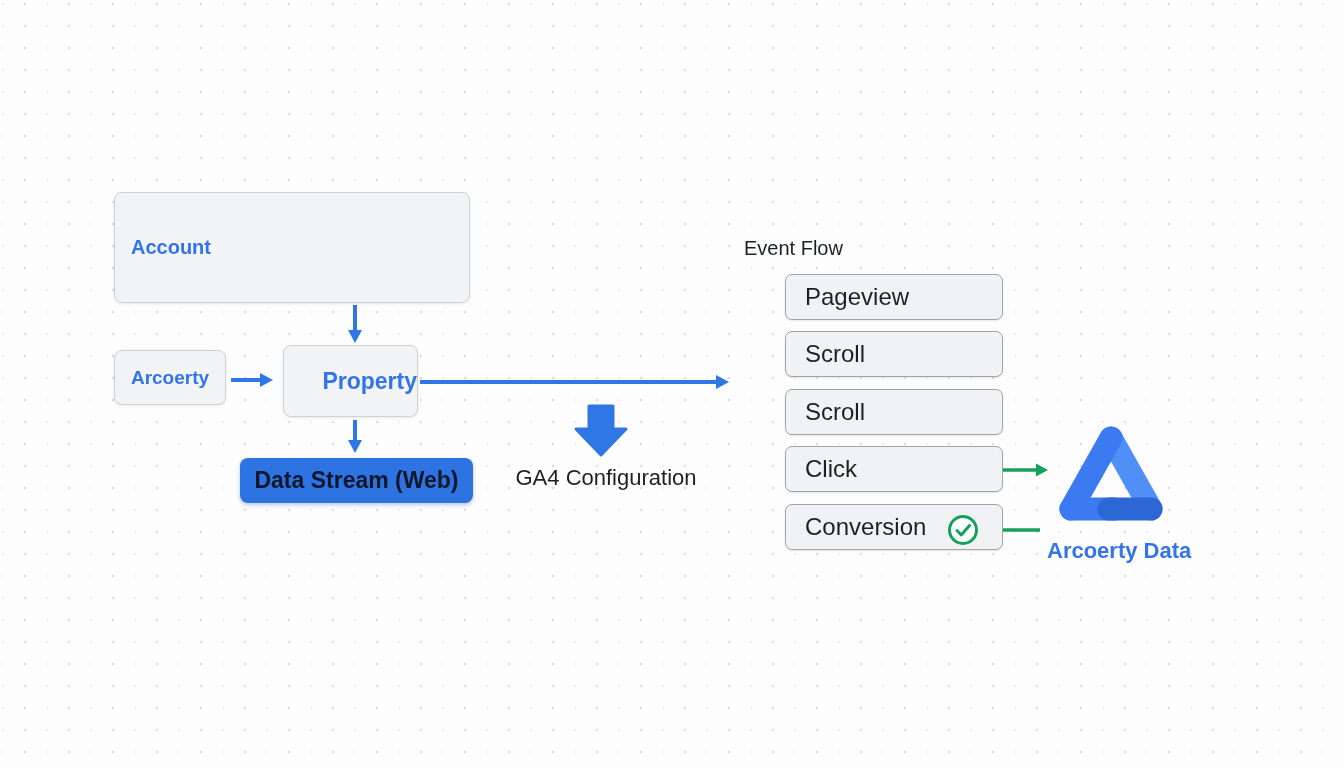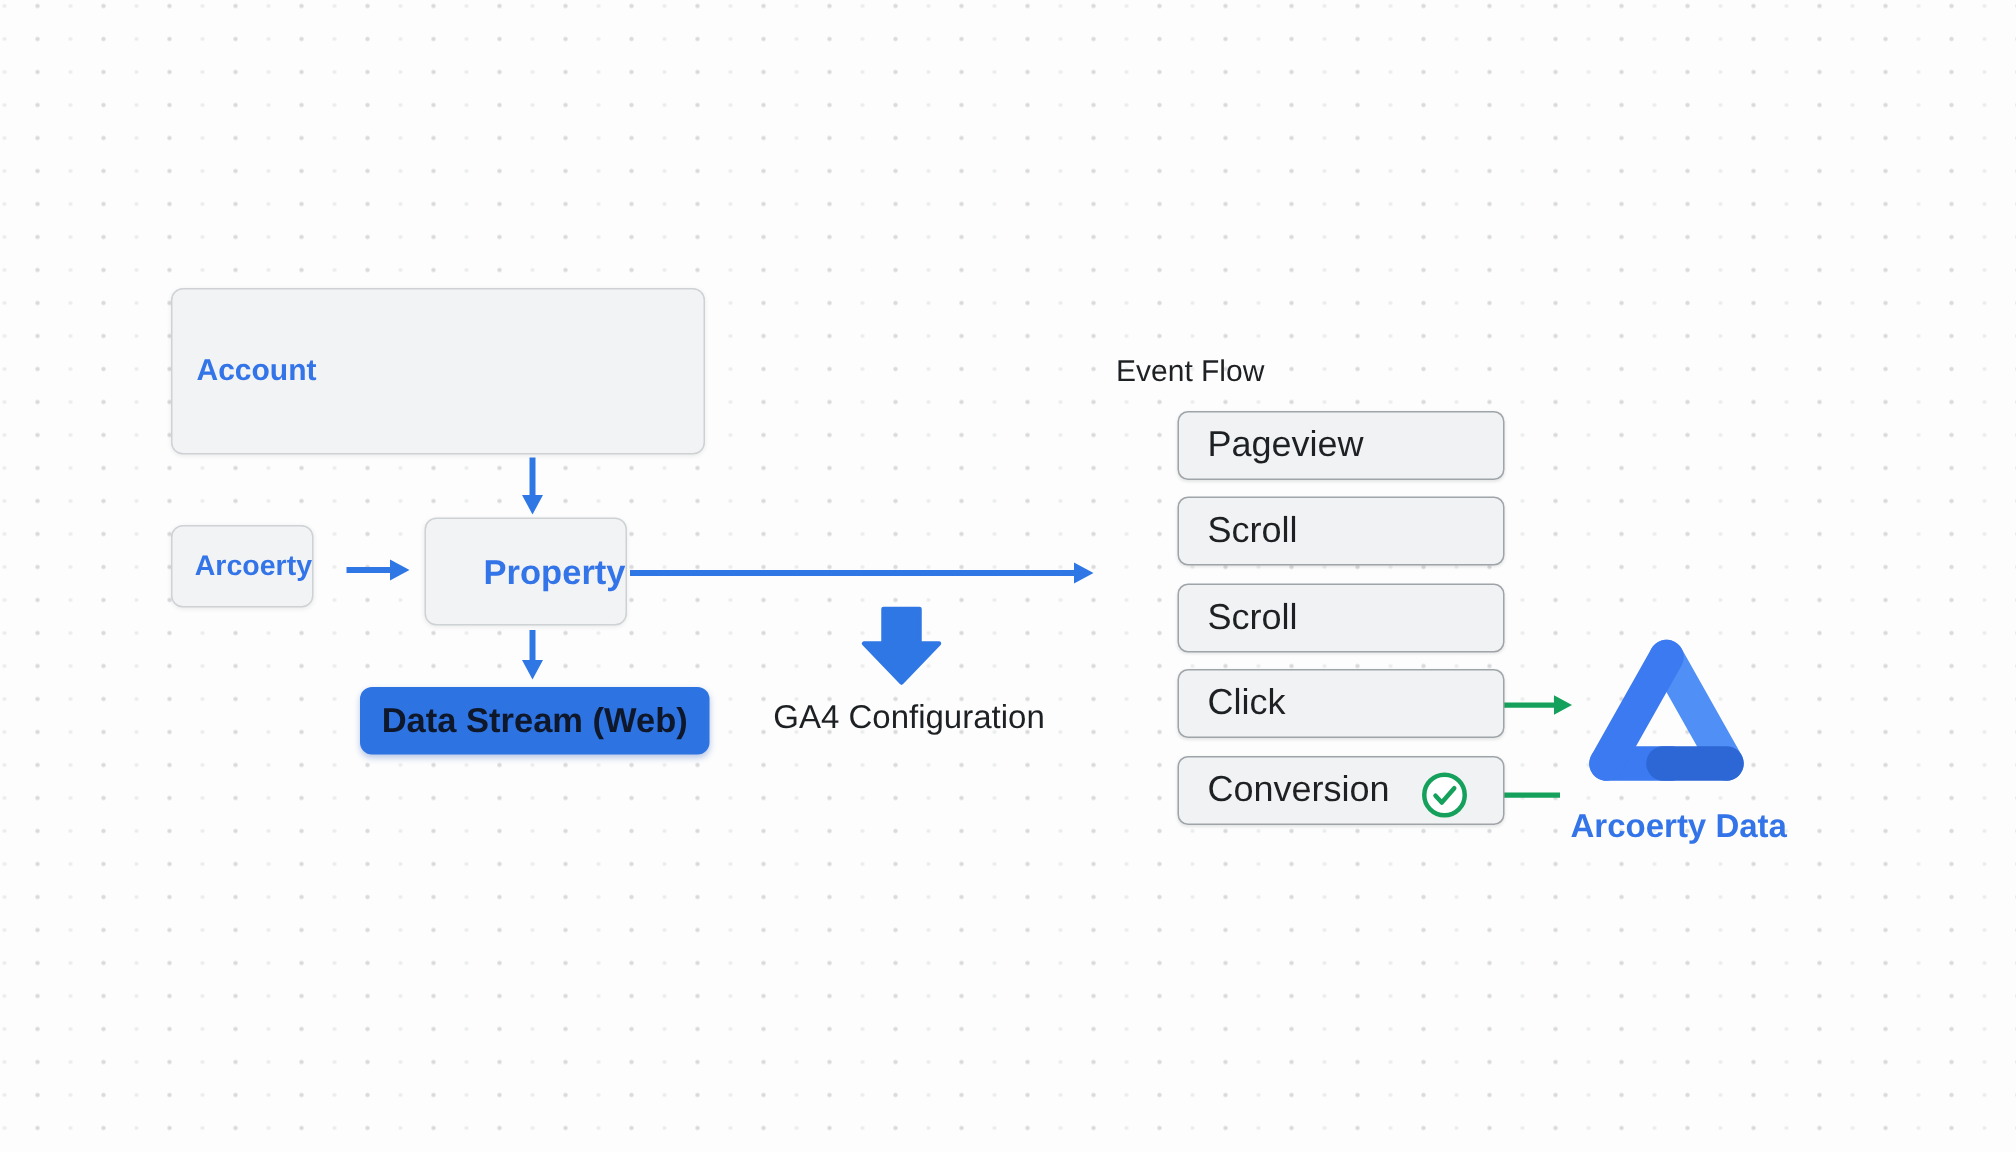--- a/index.html
+++ b/index.html
@@ -33,21 +33,21 @@
     border: 1.5px solid #ced2d5;
     border-radius: 8px;
     box-shadow: 0 1px 3px rgba(60,64,67,.10);
     display: flex;
     align-items: center;
     color: #3374e8;
     font-weight: bold;
     box-sizing: border-box;
   }
   .node-account { left: 114px; top: 192px; width: 356px; height: 111px; padding-left: 16px; font-size: 20px; }
-  .node-arcoerty { left: 114px; top: 350px; width: 95px; height: 55px; justify-content: flex-end; font-size: 19px; }
+  .node-arcoerty { left: 114px; top: 350px; width: 112px; height: 55px; justify-content: center; font-size: 19px; }
   .node-property { left: 283px; top: 345px; width: 135px; height: 72px; justify-content: flex-end; font-size: 23px; }
   .node-datastream {
     left: 240px; top: 458px; width: 233px; height: 45px;
     background: #2d73e2; border: none; color: #0f172a;
     justify-content: center; font-size: 23px; border-radius: 8px;
     box-shadow: 0 2px 4px rgba(26,80,180,.30);
   }
   .event-flow-title {
     position: absolute; left: 744px; top: 237px;
     font-size: 20px; color: #1e2124; text-align: right;

